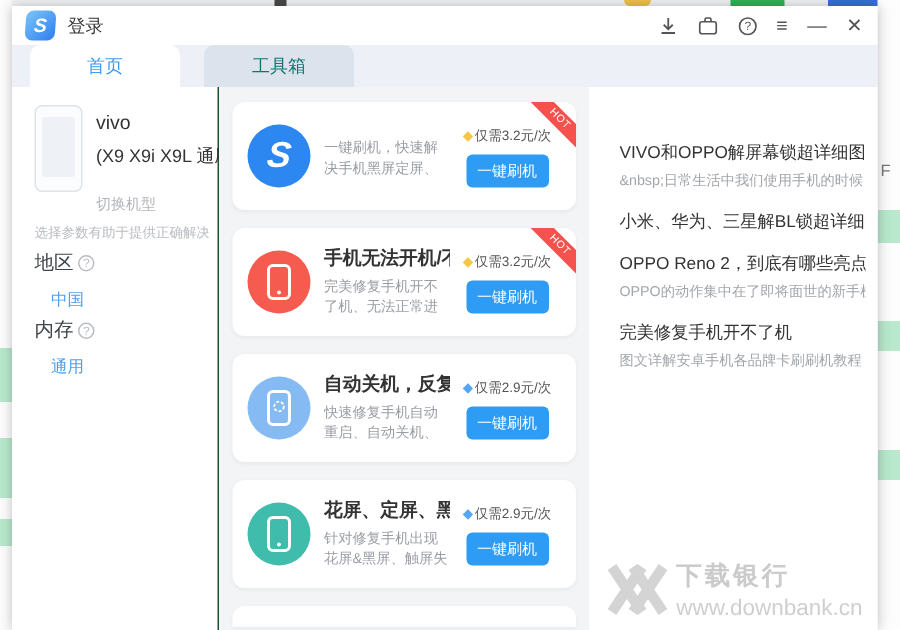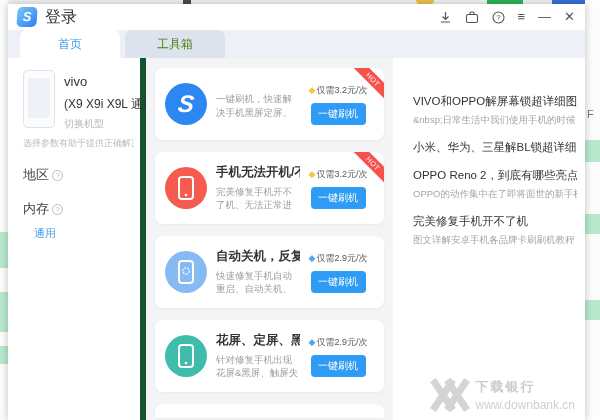--- a/index.html
+++ b/index.html
@@ -21,44 +21,44 @@
   .bg-right .frag { position:absolute; left:2px; top:108px; font-size:11px; color:#777; }
   .bg-right .frag2 { position:absolute; left:0px; top:398px; font-size:8px; color:#bbb;margin-top:36px; }
 
   
   .app { position:absolute; left:8px; top:4px; width:577px; height:416px; background:#fff;
     box-shadow:0 0 8px rgba(0,0,0,.25); display:flex; flex-direction:column; }
 
   .titlebar { height:26px; display:flex; align-items:center; padding:0 10px 0 9px; background:#fff; flex:0 0 auto; }
   .logo { width:20px; height:20px; border-radius:5px; background:linear-gradient(135deg,#7cc6f8,#2d7ef0);
     color:#fff; font-weight:bold; font-style:italic; font-size:13px; line-height:20px; text-align:center; transform:skewX(-4deg); }
-  .title-text { margin-left:8px; font-size:16px; color:#333; }
+  .title-text { margin-left:8px; font-size:12px; color:#333; }
   .win-icons { margin-left:auto; display:flex; align-items:center; gap:13px; color:#555; }
   .win-icons .wi { font-size:13px; line-height:14px; cursor:default; }
   .wi svg { display:block; }
 
   .tabbar { height:28px; background:#edf1f7; display:flex; align-items:stretch; padding-left:12px; flex:0 0 auto; }
   .tab { width:100px; text-align:center; line-height:28px; font-size:12px; border-radius:7px 7px 0 0; }
   .tab.active { background:#fff; color:#3f9bf0; }
-  .tab.inactive { background:#dde3ec; color:#4d7c0f; margin-left:5px; }
+  .tab.inactive { background:#dde3ec; color:#0f766e; margin-left:16px; }
 
   .content { flex:1; display:flex; min-height:0; }
 
   
-  .sidebar { width:138px; background:#fff; border-right:6px solid #14532d; padding:12px 6px 0 15px; }
+  .sidebar { width:138px; background:#fff; border-right:1px solid #14532d; padding:12px 6px 0 15px; }
   .device { display:flex; }
   .phone-thumb { width:32px; height:58px; border:1px solid #dfe2e6; border-radius:5px; background:#fbfcfd; position:relative; flex:0 0 auto; }
   .phone-thumb::before { content:""; position:absolute; left:4px; top:7px; right:4px; bottom:9px; background:#eef1f5; border-radius:2px; }
   .device-info { margin-left:9px; padding-top:4px; }
   .device-name { font-size:13px; color:#333; }
   .device-model { font-size:12px; color:#333; margin-top:7px; white-space:nowrap; }
-  .switch-model { font-size:10px; color:#b3b6bb; margin-top:4px; }
+  .switch-model { font-size:10px; color:#b3b6bb; margin-top:16px; }
   .params-title { margin-top:22px; font-size:14px; color:#333; }
   .params-hint { margin-top:6px; font-size:9px; color:#b8bbc0; white-space:nowrap; overflow:hidden; }
-  .filter-label { margin-top:16px; font-size:13px; color:#40454c; display:flex; align-items:center; }
+  .filter-label { margin-top:4px; font-size:13px; color:#40454c; display:flex; align-items:center; }
   .q-icon { width:11px; height:11px; border:1px solid #b9bcc1; border-radius:50%; color:#b9bcc1; font-size:8px;
     line-height:10px; text-align:center; margin-left:3px; }
   .filter-value { margin-left:11px; margin-top:8px; font-size:11px; color:#4aa0f0; }
 
   
   .middle { flex:1; background:#f3f4f6; padding:10px 9px 0 9px; overflow:hidden; }
   .card { position:relative; background:#fff; border-radius:8px; height:72px; margin-bottom:12px;
     display:flex; align-items:center; padding:0 8px 0 10px; box-shadow:0 1px 3px rgba(0,0,0,.05); overflow:hidden; }
   .card-icon { width:42px; height:42px; border-radius:50%; flex:0 0 auto; display:flex; align-items:center; justify-content:center; margin-right:9px; }
   .s-glyph { color:#fff; font-weight:bold; font-style:italic; font-size:24px; transform:skewX(-6deg); }
@@ -75,22 +75,22 @@
     background:#f5524e; color:#fff; font-size:7px; line-height:11px; text-align:center; letter-spacing:.5px; }
   .partial-card { background:#fff; border-radius:8px 8px 0 0; height:14px; box-shadow:0 1px 3px rgba(0,0,0,.05); }
 
   
   .rightcol { width:192px; background:#fff; padding:36px 8px 0 20px; position:relative; }
   .article { margin-bottom:13px; cursor:pointer; }
   .article-title { font-size:11.5px; color:#333; white-space:nowrap; overflow:hidden; }
   .article-sub { margin-top:5px; font-size:9.5px; color:#a2a6ab; white-space:nowrap; overflow:hidden; }
   .watermark { position:absolute; right:10px; bottom:6px; display:flex; align-items:center; }
   .wm-text { margin-left:6px; }
-  .wm-name { font-size:13px; font-weight:bold; color:#cbcbcb; letter-spacing:2px; }
-  .wm-url { font-size:12px; color:#cfcfcf; margin-top:2px; }
+  .wm-name { font-size:17px; font-weight:bold; color:#cbcbcb; letter-spacing:2px; }
+  .wm-url { font-size:15px; color:#cfcfcf; margin-top:2px; }
 </style>
 </head>
 <body>
 
 <div class="bg-top">
   <div class="dark"></div>
   <div class="yellow"></div>
   <div class="green"></div>
   <div class="blue"></div>
 </div>
@@ -150,20 +150,21 @@
           <div class="device-name">vivo</div>
           <div class="device-model">(X9 X9i X9L 通刷)</div>
           <div class="switch-model">切换机型</div>
         </div>
       </div>
       <div class="params-hint">选择参数有助于提供正确解决方案</div>
       <div class="filter-label">
         <span>地区</span>
         <span class="q-icon">?</span>
       </div>
+      <div class="filter-value">中国</div>
       <div class="filter-label">
         <span>内存</span>
         <span class="q-icon">?</span>
       </div>
       <div class="filter-value">通用</div>
     </div>
 
     <div class="middle">
 
       <div class="card">

